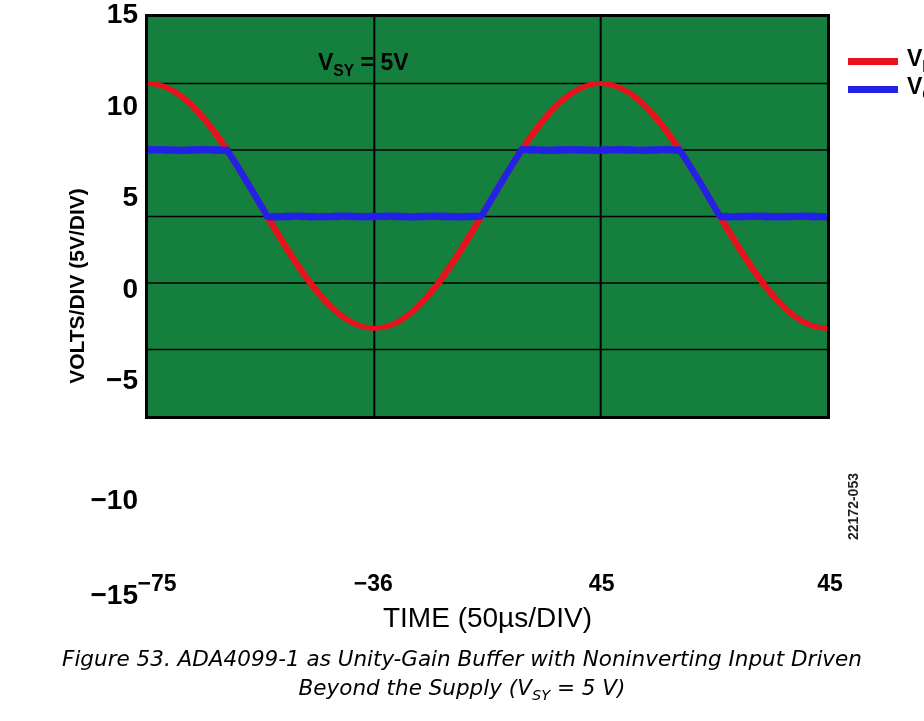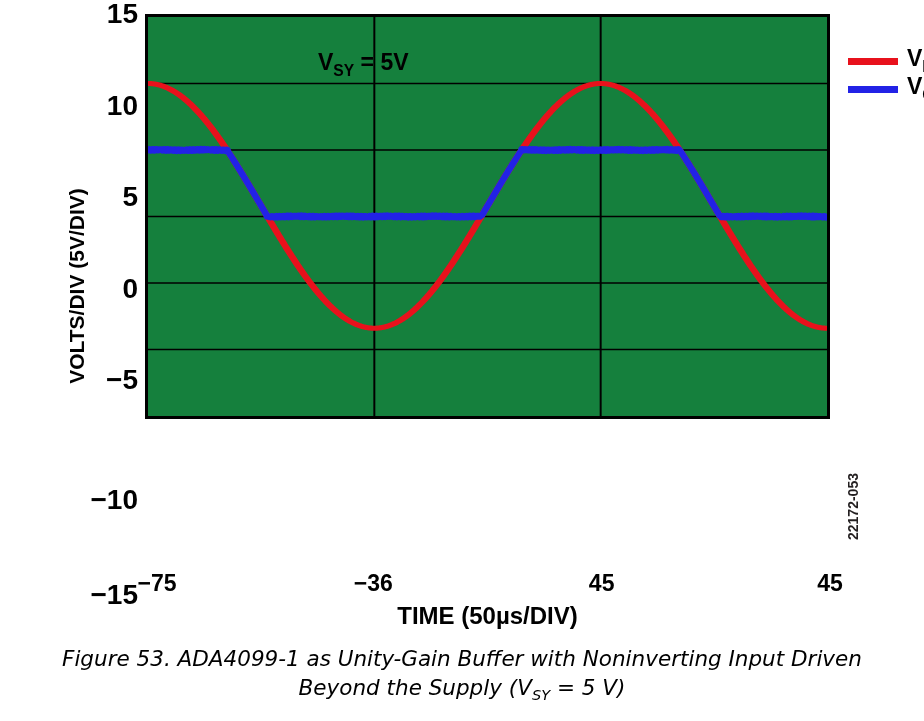--- a/index.html
+++ b/index.html
@@ -90,22 +90,22 @@
     transform: rotate(-90deg);
     transform-origin: center center;
     white-space: nowrap;
   }
   #xlabel {
     position: absolute;
     left: 145px;
     top: 602px;
     width: 685px;
     text-align: center;
-    font-size: 24px;
-    font-weight: bold;
+    font-size: 28px;
+    font-weight: normal;
     white-space: nowrap;
   }
 
   
   #annotation {
     position: absolute;
     left: 170px;
     top: 32px;
     font-size: 23px;
     font-weight: bold;

